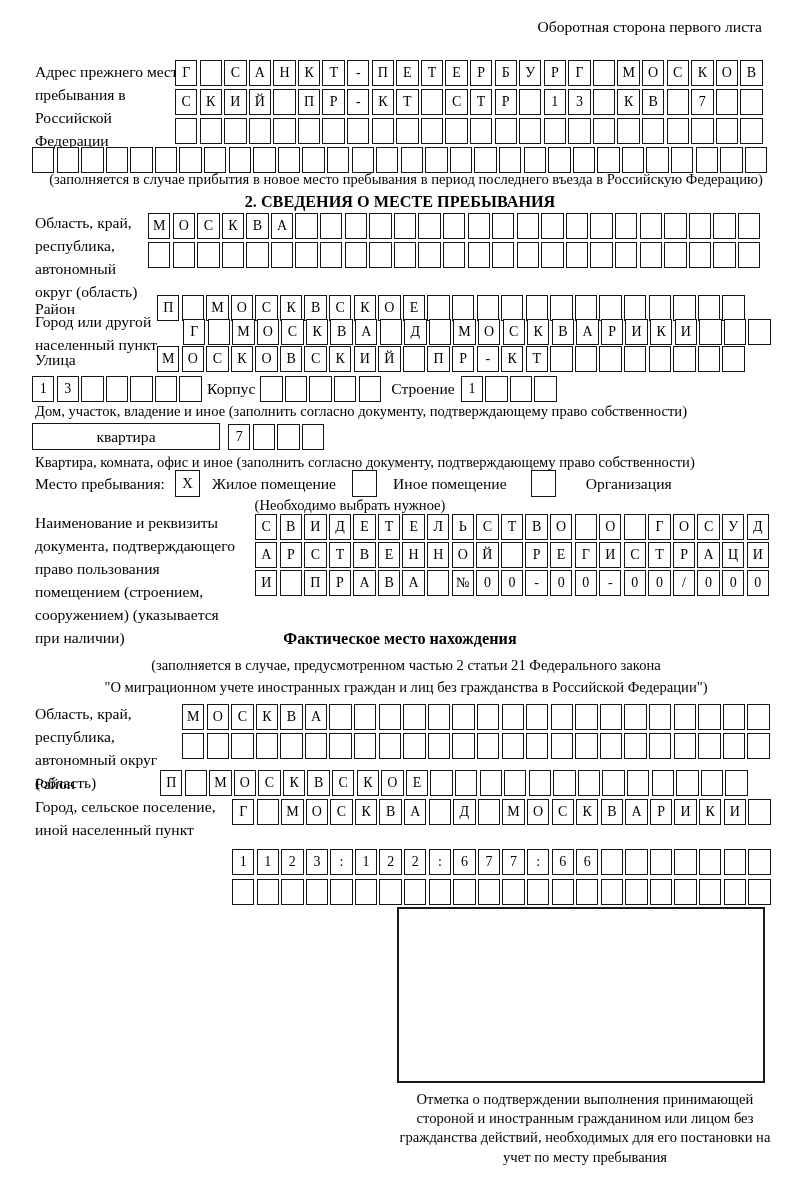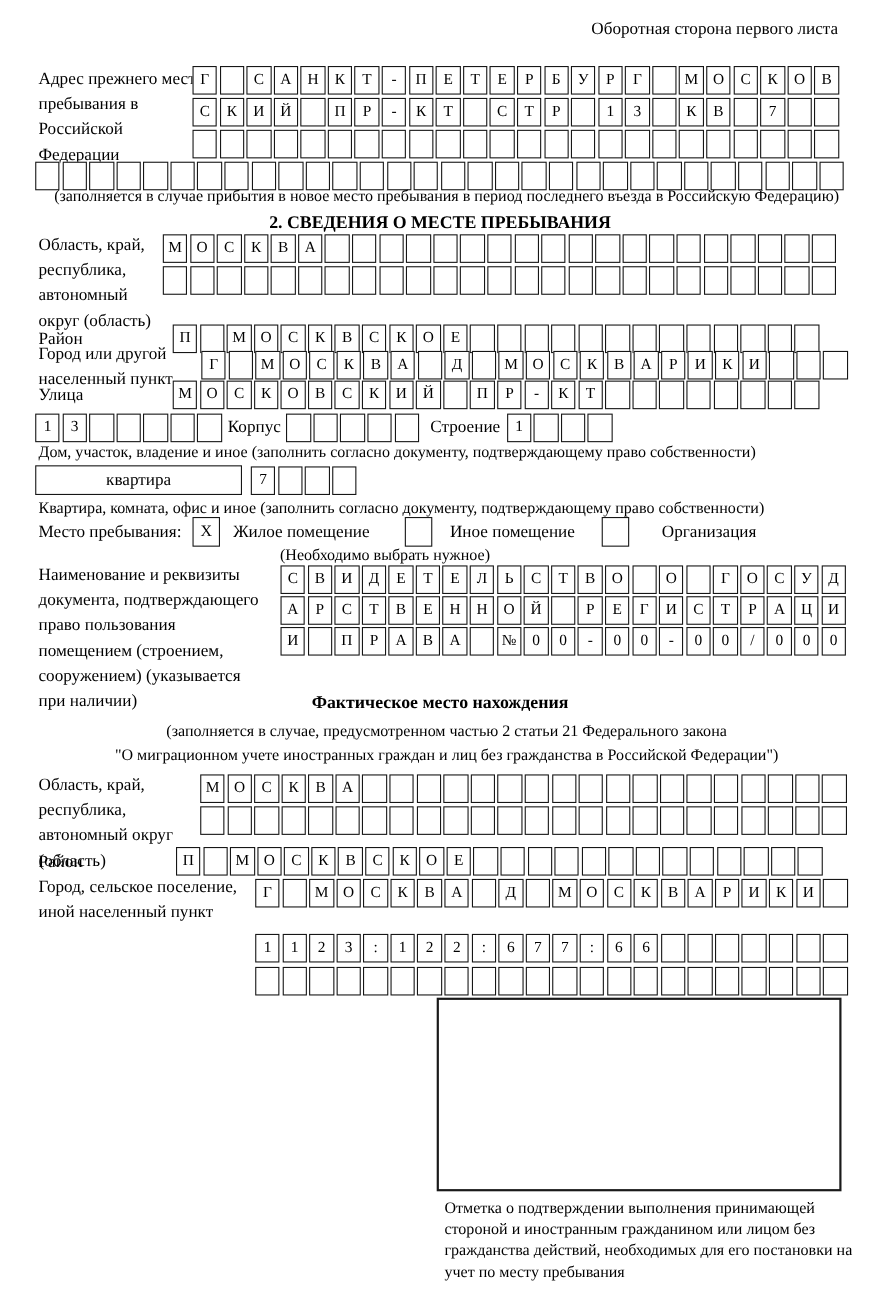--- a/index.html
+++ b/index.html
@@ -13,21 +13,21 @@
   .br{position:absolute;display:flex;height:26px;}
   .cell{flex:none;width:22.4px;height:26px;border:1.7px solid #161616;margin-right:2.2px;
         display:flex;align-items:center;justify-content:center;font-size:14px;box-sizing:border-box;background:#fff;}
   .comp{position:absolute;display:flex;align-items:center;}
   .longbox{flex:none;border:1.7px solid #161616;height:27px;display:flex;align-items:center;justify-content:center;
            font-size:15.6px;box-sizing:border-box;background:#fff;}
   .inlab{flex:none;font-size:15.6px;}
   .ck{flex:none;width:25px;height:27px;border:1.7px solid #161616;display:flex;align-items:center;justify-content:center;
       font-size:14.5px;box-sizing:border-box;background:#fff;}
   .bigbox{position:absolute;left:397px;top:907px;width:368px;height:176px;border:2px solid #1a1a1a;box-sizing:border-box;background:#fff;}
-  .caption{position:absolute;left:404px;top:1090px;width:394px;font-size:14.6px;line-height:19.2px;}
+  .caption{position:absolute;left:388px;top:1090px;width:394px;text-align:center;font-size:14.6px;line-height:19.2px;}
 </style>
 </head>
 <body>
 
 <div class="page">
 
   <div class="corner">Оборотная сторона первого листа</div>
 
   <div class="lbl" style="left:35px;top:60px;width:150px;">Адрес прежнего места пребывания в Российской Федерации</div>
   <div class="br" style="left:175px;top:60px;">
@@ -319,21 +319,21 @@
         <span class="cell"></span>
         <span class="cell"></span>
         <span class="cell"></span>
       </div>
   </div>
   <div class="note-left" style="top:454px;">Квартира, комната, офис и иное (заполнить согласно документу, подтверждающему право собственности)</div>
 
   <div class="comp" style="left:35px;top:470px;">
     <span class="inlab" style="margin-right:10px;">Место пребывания:</span>
     <span class="ck" style="margin-right:12px;">X</span>
-    <span class="inlab" style="margin-right:32px;">Жилое помещение</span>
+    <span class="inlab" style="margin-right:16px;">Жилое помещение</span>
     <span class="ck" style="margin-right:16px;"></span>
     <span class="inlab" style="margin-right:24px;">Иное помещение</span>
     <span class="ck" style="margin-right:30px;"></span>
     <span class="inlab">Организация</span>
   </div>
   <div class="note" style="top:497px;left:120px;right:220px;">(Необходимо выбрать нужное)</div>
 
   <div class="lbl" style="left:35px;top:511px;width:212px;">Наименование и реквизиты документа, подтверждающего право пользования помещением (строением, сооружением) (указывается при наличии)</div>
   <div class="br" style="left:255px;top:514px;">
       <span class="cell">С</span>

